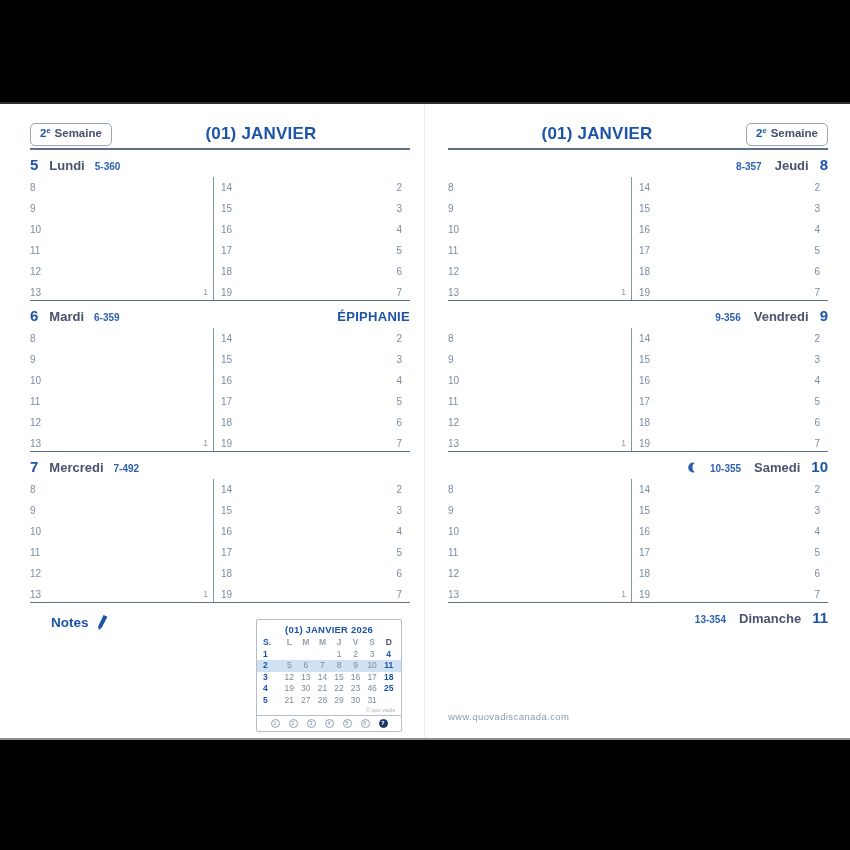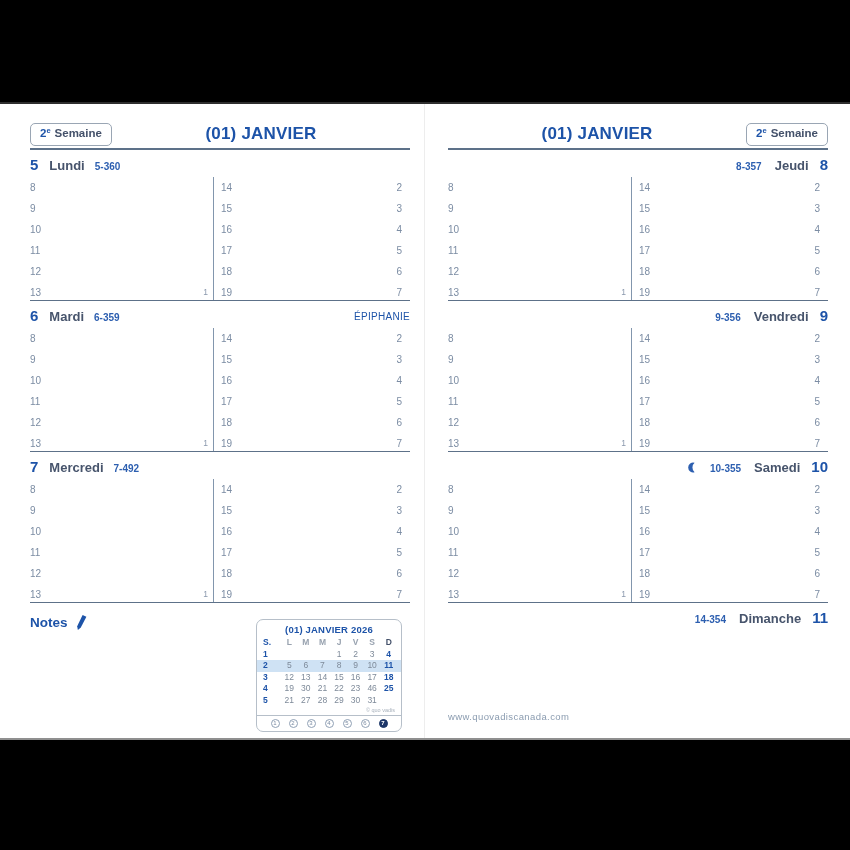--- a/index.html
+++ b/index.html
@@ -34,41 +34,41 @@
 
   .day-section{height:151px;border-bottom:1.5px solid var(--rule);overflow:hidden;}
   .day-section.no-grid{height:auto;border-bottom:none;overflow:visible;}
   .day-header{display:flex;align-items:baseline;height:25px;padding-top:6px;}
   .day-header.right{justify-content:flex-end;}
   .d-num{font-weight:bold;font-size:15px;color:var(--blue);}
   .d-name{font-size:13px;font-weight:bold;color:var(--dark);}
   .day-header.left .d-name{margin-left:11px;}
   .day-header.left .d-ord{margin-left:10px;}
   .d-ord{font-size:10px;font-weight:bold;color:var(--ord-blue);}
-  .d-holiday{margin-left:auto;font-size:10px;font-weight:normal;color:var(--blue);
+  .d-holiday{margin-left:auto;font-size:13px;font-weight:bold;color:var(--blue);
     letter-spacing:0.3px;align-self:center;}
   .day-header.right .d-ord{margin-right:13px;}
   .day-header.right .d-name{margin-right:11px;}
   .day-header.right .moon{margin-right:13px;align-self:center;line-height:0;}
 
   .time-grid{display:flex;margin-top:2px;}
   .tg-row{height:21px;line-height:21px;}
   .tg-time{font-size:10px;color:var(--slate);}
   .tg-morning{width:183px;}
   .tg-morning .tg-row{display:flex;justify-content:space-between;padding-right:5px;}
   .tg-marker{font-size:8.5px;color:#8b99ad;}
   .tg-afternoon{flex:1;border-left:1.2px solid #8296ad;padding-left:7px;}
   .tg-evening{width:30px;padding-right:8px;text-align:right;}
 
   .notes-area{position:relative;height:134px;}
-  .notes-label-row{display:flex;align-items:center;gap:7px;padding-top:12px;}
+  .notes-label-row{display:flex;align-items:center;gap:7px;padding-top:12px;margin-left:21px;}
   .notes-text{font-size:13.5px;font-weight:bold;color:var(--blue);}
 
   .mini-cal{position:absolute;top:16px;right:8px;width:146px;border:1px solid var(--cal-border);
-    border-radius:7px;background:#fff;overflow:hidden;}
+    border-radius:2px;background:#fff;overflow:hidden;}
   .mc-title{text-align:center;font-size:9.5px;font-weight:bold;color:var(--blue);
     padding:4px 0 2px;letter-spacing:0.2px;}
   .cal-row{display:grid;grid-template-columns:20px repeat(7,1fr);height:11.5px;
     line-height:11.5px;font-size:8.5px;padding:0 4px;}
   .cal-row.current{background:var(--highlight);}
   .cal-head span{color:#98a2af;text-align:center;font-weight:bold;}
   .cal-head .wk-h{color:var(--blue);text-align:left;padding-left:2px;}
   .cal-head .sun-h{color:#44516a;}
   .wk{color:var(--blue);font-weight:bold;text-align:left;padding-left:2px;}
   .d-c{color:#7e8a99;text-align:center;}
@@ -494,21 +494,21 @@
               <div class="tg-row tg-time">3</div>
               <div class="tg-row tg-time">4</div>
               <div class="tg-row tg-time">5</div>
               <div class="tg-row tg-time">6</div>
               <div class="tg-row tg-time">7</div>
             </div>
           </div>
         </section>
         <section class="day-section no-grid">
           <div class="day-header right">
-            <span class="d-ord">14-354</span>
+            <span class="d-ord">13-354</span>
             <span class="d-name">Dimanche</span>
             <span class="d-num">11</span>
           </div>
         </section>
       </div>
     <div class="website">www.quovadiscanada.com</div>
   </div>
 </div>
 
 </body></html>

